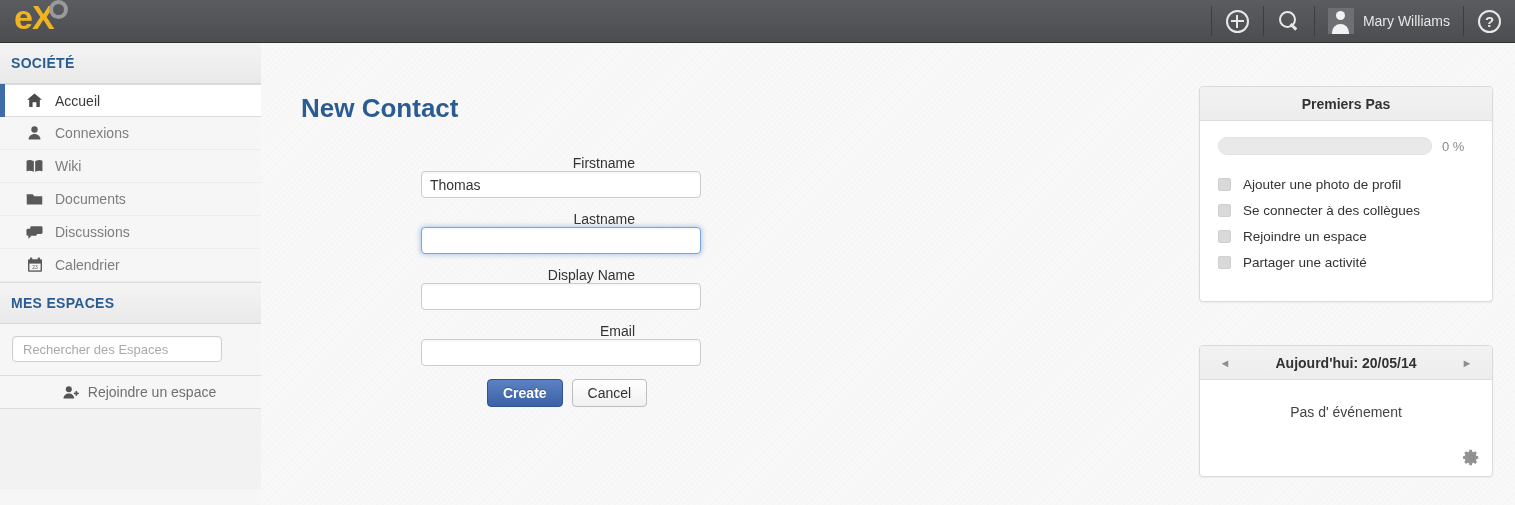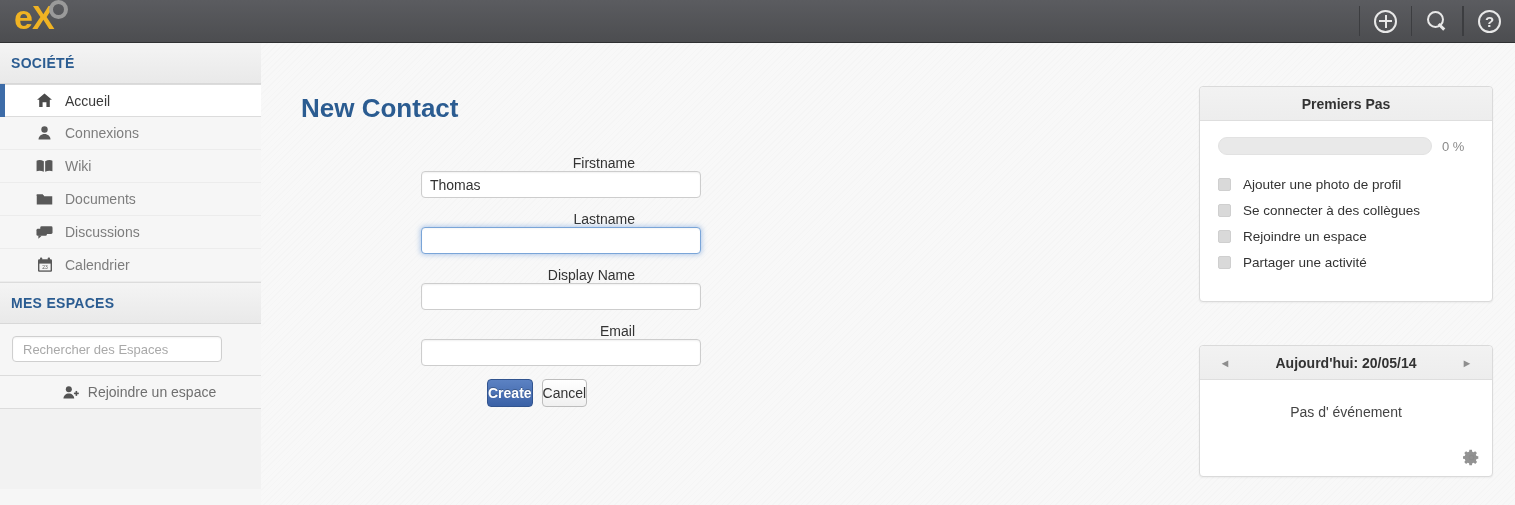--- a/index.html
+++ b/index.html
@@ -107,21 +107,21 @@
     height: 41px; display: flex; align-items: center;
     padding-left: 11px;
     background: linear-gradient(to bottom, #f4f4f4 0%, #e9e9e9 100%);
     border-bottom: 1px solid #d8d8d8;
     color: #2b5c91; font-size: 14px; font-weight: bold;
     letter-spacing: 0.3px;
   }
   .nav-list { background: #f6f6f6; border-bottom: 1px solid #dcdcdc; }
   .nav-item {
     height: 33px; display: flex; align-items: center;
-    padding-left: 36px; gap: 12px;
+    padding-left: 26px; gap: 12px;
     color: #7d7d7d; font-size: 14px;
     border-bottom: 1px solid #ececec;
     cursor: pointer; position: relative;
   }
   .nav-item.active {
     background: #ffffff; color: #3a3a3a; font-weight: normal;
     border-top: 1px solid #dcdcdc;
     border-bottom: 1px solid #dcdcdc;
   }
   .nav-item.active::before {
@@ -186,21 +186,21 @@
     font-family: "Liberation Sans", sans-serif;
     box-shadow: inset 0 1px 2px rgba(0,0,0,0.06);
   }
   .form-input.focused {
     border: 1px solid #7aa5d8;
     outline: none;
     box-shadow: 0 0 5px 1px rgba(90,145,215,0.45), inset 0 1px 2px rgba(0,0,0,0.04);
   }
   .form-actions { display: flex; gap: 9px; margin-left: 186px; margin-top: 7px; }
   .btn {
-    height: 28px; padding: 0 0; border-radius: 4px;
+    height: 28px; padding: 0 15px; border-radius: 4px;
     font-size: 14px; cursor: pointer;
     font-family: "Liberation Sans", sans-serif;
     border: 1px solid #bdbdbd;
   }
   .btn-primary {
     background: linear-gradient(to bottom, #5c82c3 0%, #3a61a6 100%);
     border: 1px solid #31548f; color: #fff; font-weight: bold;
     text-shadow: 0 -1px 0 rgba(0,0,0,0.25);
   }
   .btn-default {
@@ -273,20 +273,24 @@
   <div class="topbar-right">
     <div class="tb-sep"></div>
     <div class="tb-item">
       <span class="icon-circle-plus"></span>
     </div>
     <div class="tb-sep"></div>
     <div class="tb-item">
       <span class="icon-search"></span>
     </div>
     <div class="tb-sep"></div>
+    <div class="user-block">
+      <span class="avatar"></span>
+      <span class="user-name">Mary Williams</span>
+    </div>
     <div class="tb-sep"></div>
     <div class="tb-item">
       <span class="icon-help">?</span>
     </div>
   </div>
 </div>
 
 <div class="sidebar">
 
   <div class="side-header">SOCIÉTÉ</div>

